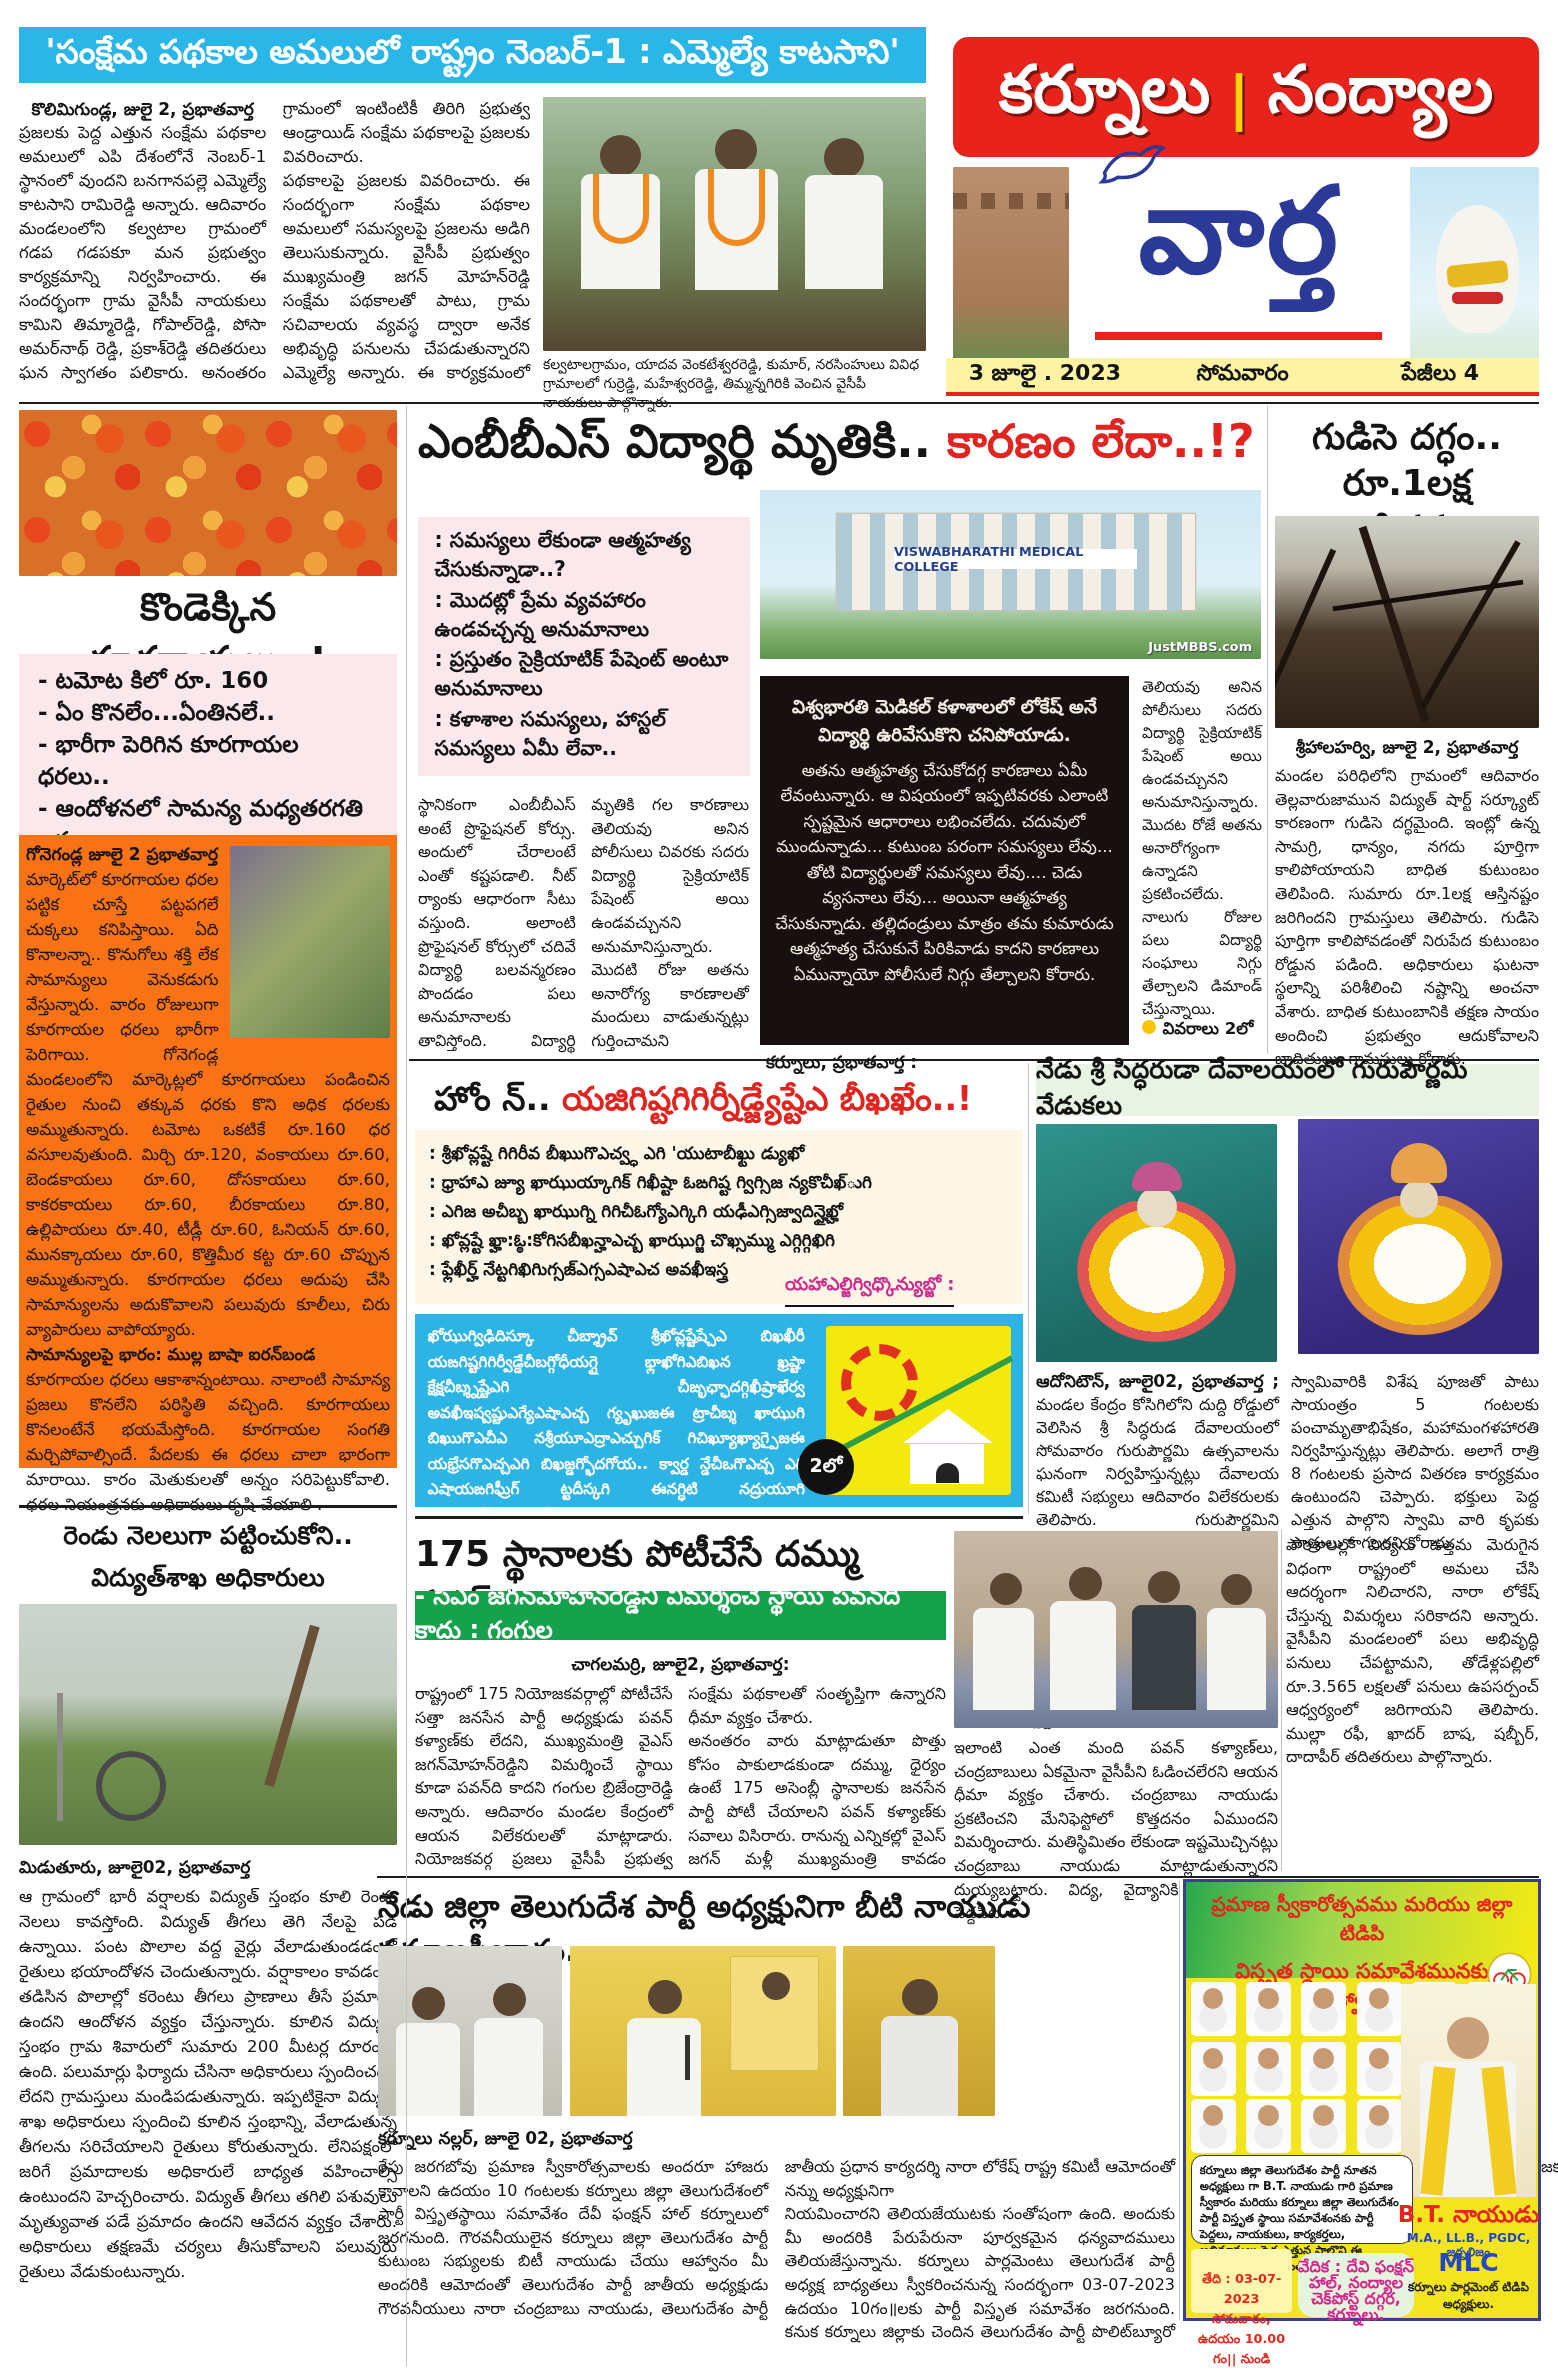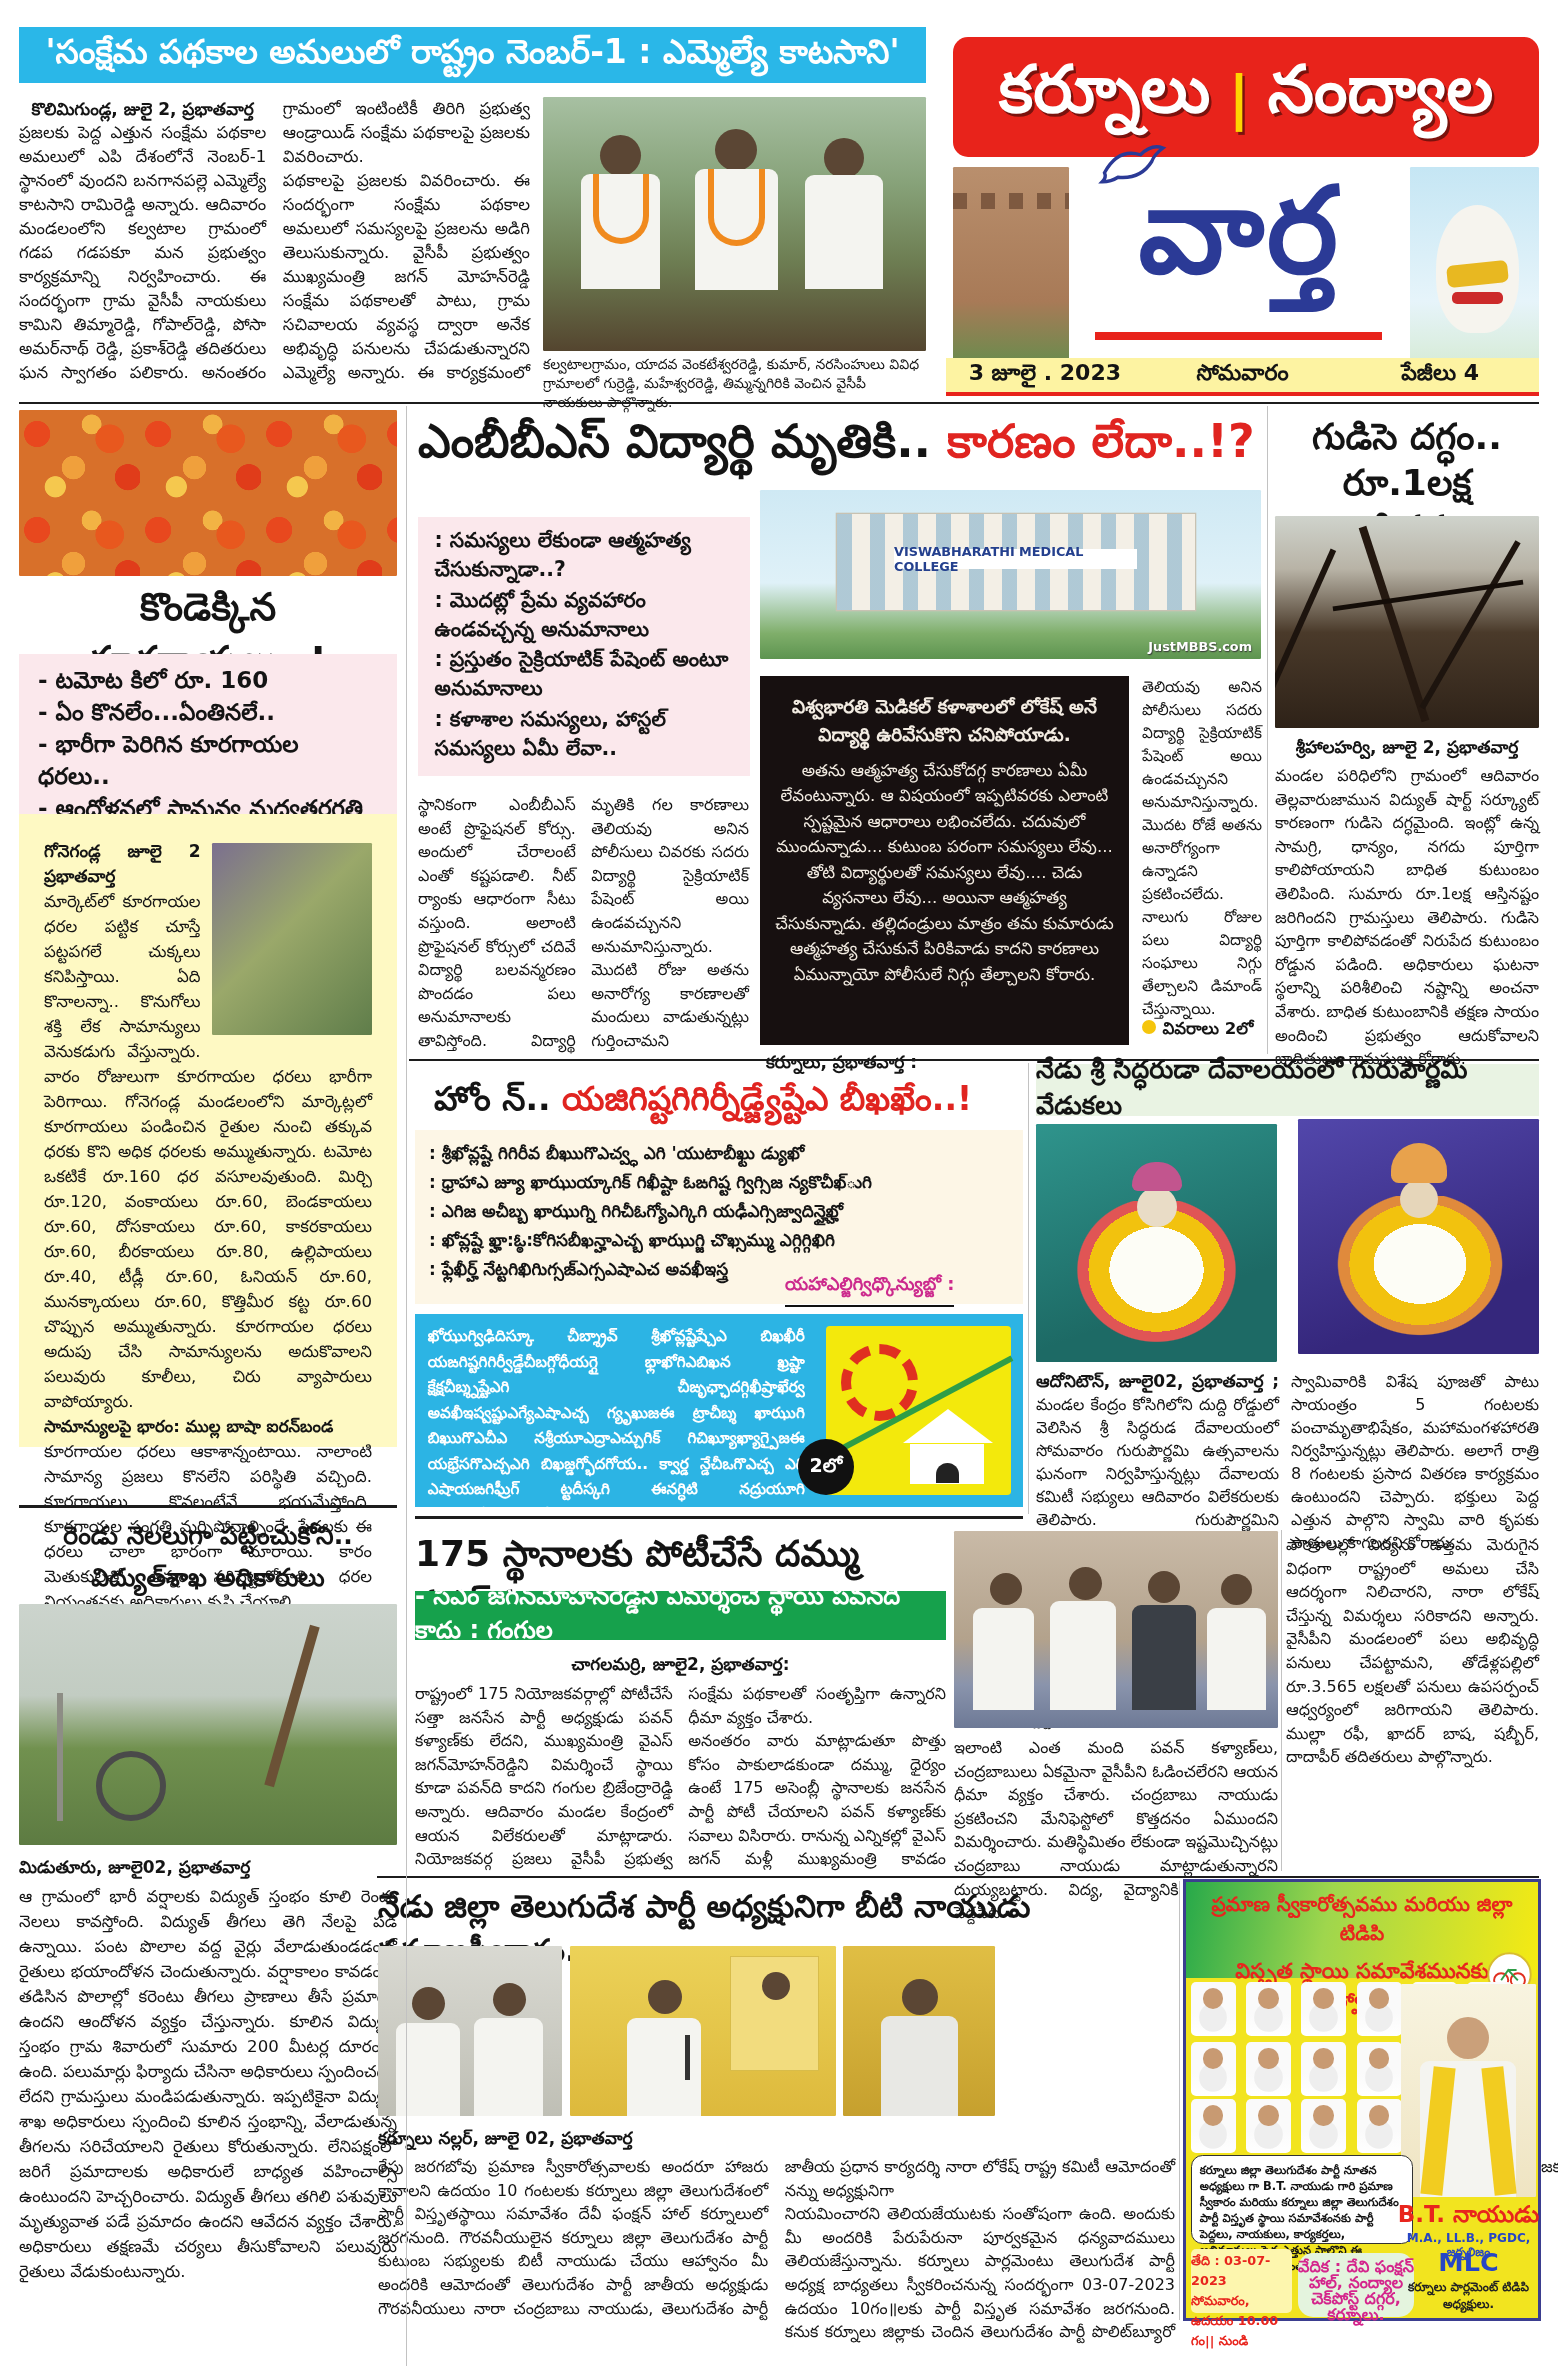--- a/index.html
+++ b/index.html
@@ -74,21 +74,21 @@
   .ad-head{position:absolute;left:0;top:0;width:100%;height:96px;
            background:linear-gradient(100deg,#27a94a 0%,#9fd64d 40%,#f6ea12 100%);
            color:#e8251d;font-weight:bold;text-align:center;padding-top:10.2px}
   .pcard{width:45px;height:54px;background:linear-gradient(180deg,#fafafa 58%,#fff);border-radius:5.1px;
          position:relative;flex:0 0 auto}
   .pcard::after{content:"";position:absolute;left:12px;top:6.4px;width:20.4px;height:20.4px;border-radius:50%;background:#c89a72;box-shadow:0 19px 0 3.8px #eee}
   .adrow{position:absolute;display:flex;gap:10.2px}
   .whitebox{position:absolute;left:5.1px;top:273px;width:222px;height:89px;background:#fff;
             border:1.9px solid #333;border-radius:11.5px;padding:6.4px 7.7px;font-size:11.5px;line-height:16px;font-weight:bold}
   .adDate{position:absolute;left:5.1px;top:367px;width:101px;height:64px;background:#fdf6ae;border-radius:5.1px;
-          color:#e8251d;font-weight:bold;font-size:12.8px;line-height:20px;padding-top:2px}
+          color:#e8251d;font-weight:bold;font-size:12.8px;line-height:20px;text-align:center;padding-top:20px}
   .adVenue{position:absolute;left:112px;top:371px;width:116px;height:64px;background:#e4f4de;border-radius:15px;
            color:#d4258c;font-weight:bold;font-size:16px;line-height:16px;text-align:center;padding-top:6.4px}
   .adName{position:absolute;left:211px;top:319px;width:143px;text-align:center;color:#e8251d;font-weight:bold;font-size:23px}
   .adQuals{position:absolute;left:211px;top:349px;width:143px;text-align:center;color:#2746c4;font-weight:bold;font-size:12px}
   .adPost{position:absolute;left:211px;top:365px;width:143px;text-align:center;color:#2746c4;font-weight:bold;font-size:25.5px}
   .adRole{position:absolute;left:211px;top:398px;width:143px;text-align:center;color:#222;font-weight:bold;font-size:12px}
 </style>
 </head>
 <body>
 
@@ -140,21 +140,21 @@
   <div class="hrule" style="left:19px;top:402px;width:1520px"></div>
 
   <div class="photo ph-tomato" style="left:19px;top:410px;width:378px;height:166px"></div>
   <div class="abs h-black" style="left:19px;top:585px;width:378px;font-size:38px;text-align:center">కొండెక్కిన కూరగాయలు..!</div>
   <div class="pinkbox abs" style="left:19px;top:654px;width:378px;height:198px;padding:12.8px 19px;font-size:23px">
     <div>- టమోట కిలో రూ. 160</div>
     <div>- ఏం కొనలేం...ఏంతినలే..</div>
     <div>- భారీగా పెరిగిన కూరగాయల ధరలు..</div>
     <div>- ఆందోళనలో సామన్య మధ్యతరగతి జనం..</div>
   </div>
-  <div class="abs jt" style="left:19px;top:814px;width:378px;height:633px;background:#fef9c3;padding:25px;font-size:16.6px;line-height:25px">
+  <div class="abs jt" style="left:19px;top:835px;width:378px;height:633px;background:#f97316;padding:7px;font-size:16.6px;line-height:25px">
     <div class="photo ph-veg" style="position:relative;float:right;width:160px;height:192px;margin:3.8px 0 7.7px 11.5px"></div>
     <span class="dateline">గోనెగండ్ల జూలై 2 ప్రభాతవార్త</span>
     <p>మార్కెట్‌లో కూరగాయల ధరల పట్టిక చూస్తే పట్టపగలే చుక్కలు కనిపిస్తాయి. ఏది కొనాలన్నా.. కొనుగోలు శక్తి లేక సామాన్యులు వెనుకడుగు వేస్తున్నారు. వారం రోజులుగా కూరగాయల ధరలు భారీగా పెరిగాయి. గోనెగండ్ల మండలంలోని మార్కెట్లలో కూరగాయలు పండించిన రైతుల నుంచి తక్కువ ధరకు కొని అధిక ధరలకు అమ్ముతున్నారు. టమోట ఒకటికే రూ.160 ధర వసూలవుతుంది. మిర్చి రూ.120, వంకాయలు రూ.60, బెండకాయలు రూ.60, దోసకాయలు రూ.60, కాకరకాయలు రూ.60, బీరకాయలు రూ.80, ఉల్లిపాయలు రూ.40, టీడ్లీ రూ.60, ఓనియన్ రూ.60, మునక్కాయలు రూ.60, కొత్తిమీర కట్ట రూ.60 చొప్పున అమ్ముతున్నారు. కూరగాయల ధరలు అదుపు చేసి సామాన్యులను అదుకొవాలని పలువురు కూలీలు, చిరు వ్యాపారులు వాపోయ్యారు.</p>
     <p class="bold">సామాన్యులపై భారం: ముల్ల బాషా ఐరన్‌బండ</p>
     <p>కూరగాయల ధరలు ఆకాశాన్నంటాయి. నాలాంటి సామాన్య ప్రజలు కొనలేని పరిస్థితి వచ్చింది. కూరగాయలు కొనలంటేనే భయమేస్తోంది. కూరగాయల సంగతి మర్చిపోవాల్సిందే. పేదలకు ఈ ధరలు చాలా భారంగా మారాయి. కారం మెతుకులతో అన్నం సరిపెట్టుకోవాలి. ధరల నియంత్రనకు అధికారులు కృషి చేయాలి .</p>
   </div>
 
   <div class="abs" style="left:418px;top:414px;width:843px;font-size:46px">
     <span class="h-black">ఎంబీబీఎస్ విద్యార్థి మృతికి.. </span><span class="h-red">కారణం లేదా..!?</span>
   </div>

